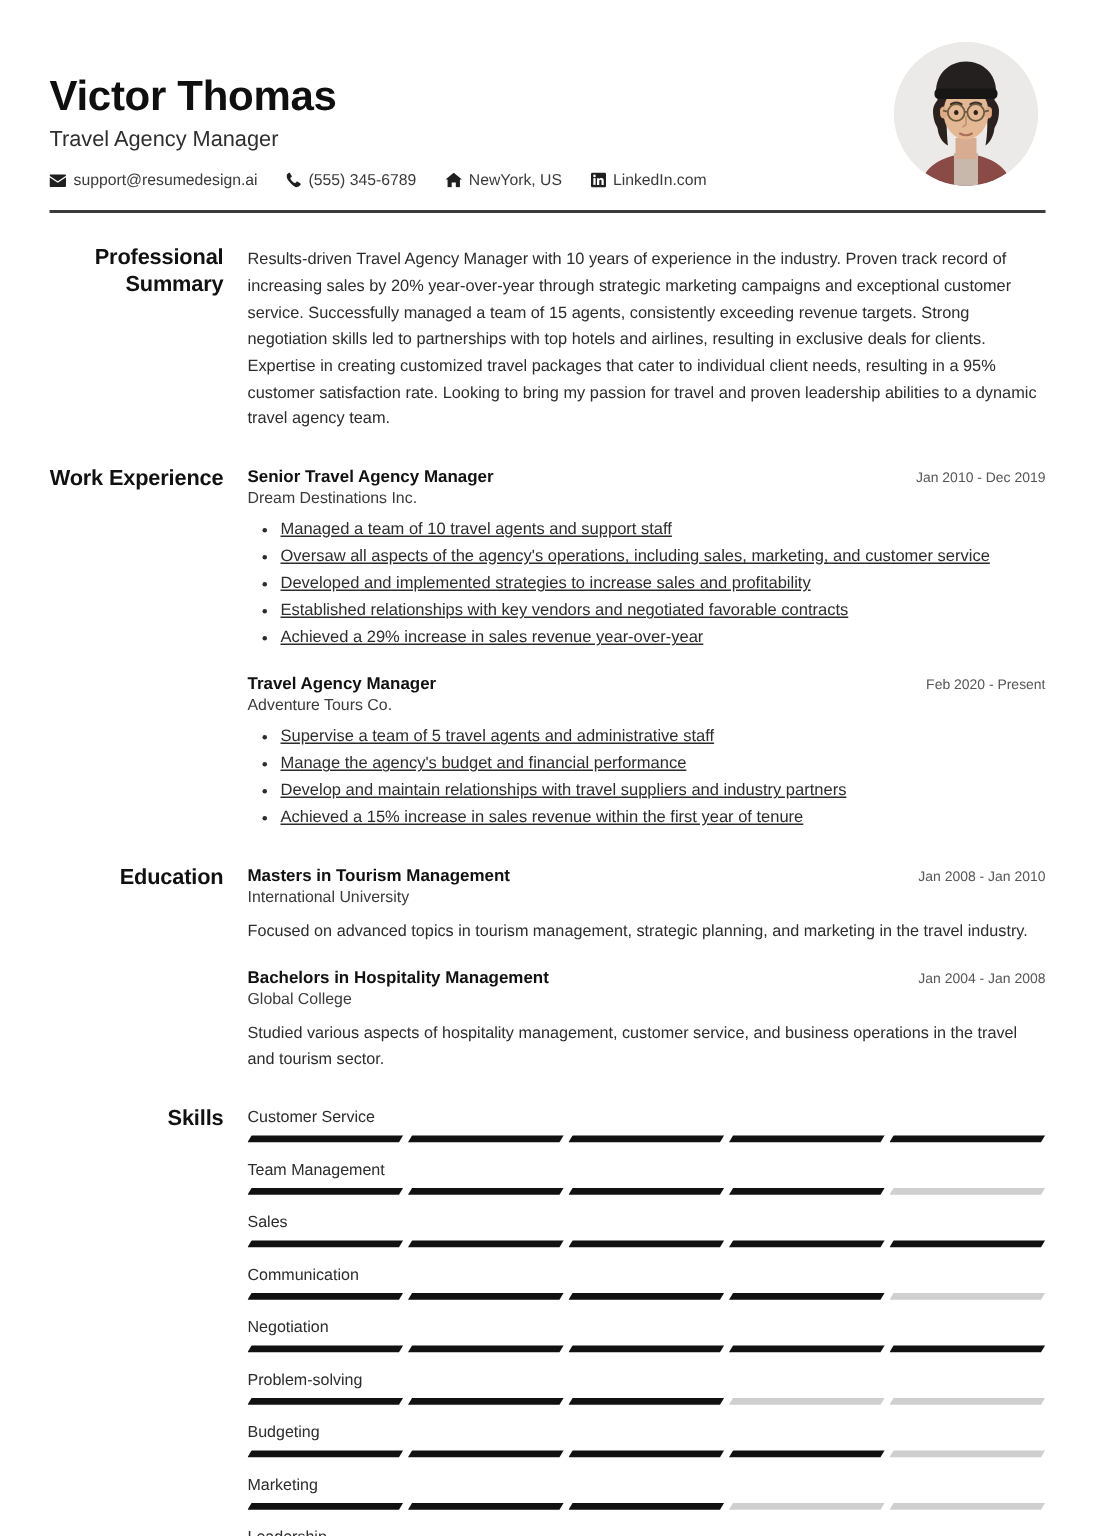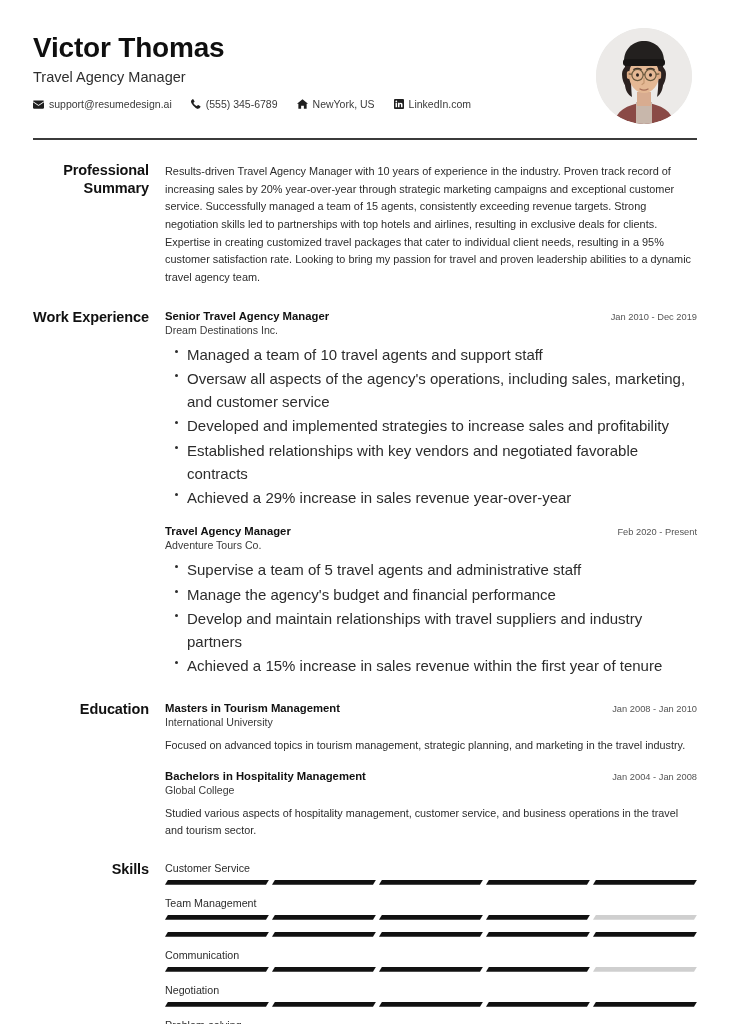--- a/index.html
+++ b/index.html
@@ -19,21 +19,21 @@
     padding: 0;
   }
 
   
   .header {
     display: flex;
     align-items: flex-start;
     justify-content: space-between;
     padding: 28px 36px 0 33px;
   }
-  .header-left { padding-top: 4px; }
+  .header-left { padding-top: 4px; margin-top: 16px; }
   .name {
     font-size: 28px;
     font-weight: bold;
     letter-spacing: -0.2px;
     color: #0f0f0f;
     line-height: 1.12;
   }
   .job-title {
     font-size: 14.5px;
     color: #2e2e2e;
@@ -128,24 +128,25 @@
     color: #3a3a3a;
     margin-top: 2px;
   }
   .bullets {
     margin: 7px 0 0 0;
     padding-left: 22px;
     list-style: none;
   }
   .bullets li {
     position: relative;
-    font-size: 15px;
+    font-size: 11px;
     line-height: 1.55;
     color: #2c2c2c;
     margin-bottom: 1px;
+    text-decoration: underline;
   }
   .bullets li::before {
     content: "";
     position: absolute;
     left: -12px;
     top: 7px;
     width: 3px;
     height: 3px;
     border-radius: 50%;
     background: #2c2c2c;
@@ -370,20 +371,21 @@
             <div class="skill-name">Team Management</div>
             <div class="skill-bar">
               <span class="seg on"></span>
               <span class="seg on"></span>
               <span class="seg on"></span>
               <span class="seg on"></span>
               <span class="seg"></span>
             </div>
           </div>
           <div>
+            <div class="skill-name">Sales</div>
             <div class="skill-bar">
               <span class="seg on"></span>
               <span class="seg on"></span>
               <span class="seg on"></span>
               <span class="seg on"></span>
               <span class="seg on"></span>
             </div>
           </div>
           <div>
             <div class="skill-name">Communication</div>

